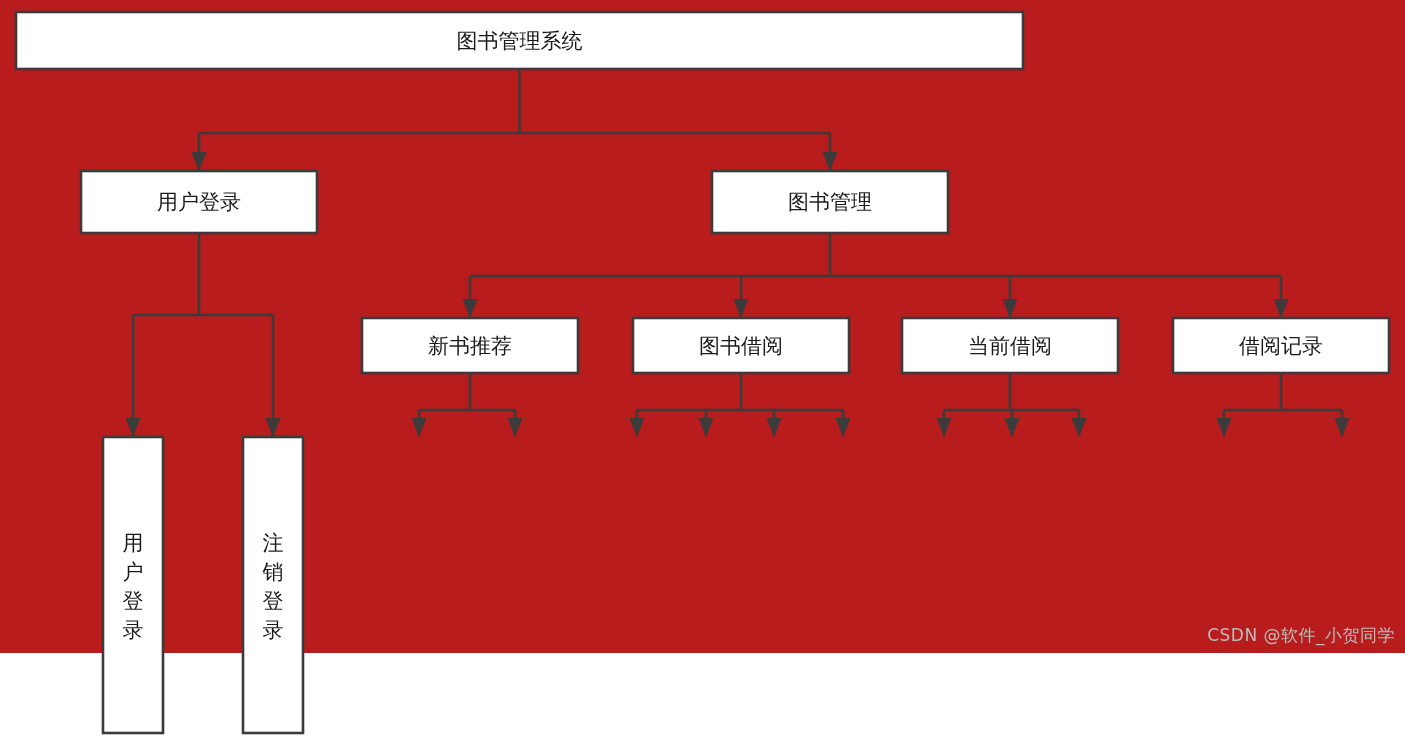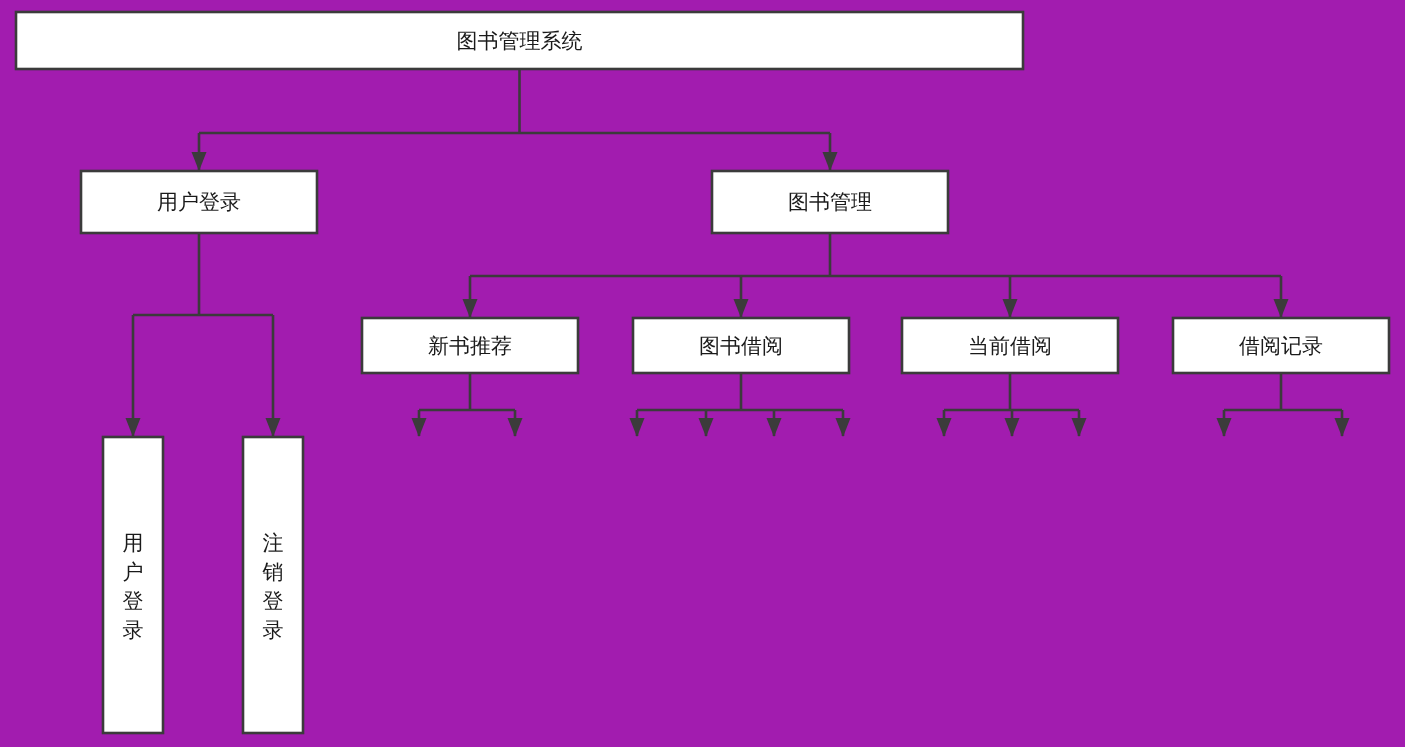--- a/index.html
+++ b/index.html
@@ -9,22 +9,22 @@
   }
   body {
     width: 1405px;
     height: 747px;
     font-family: "DejaVu Sans", "Liberation Sans", sans-serif;
     overflow: hidden;
   }
   #diagram-root {
     position: relative;
     width: 1405px;
-    height: 747px;
-    background: #a21caf;
+    height: 653px;
+    background: #b91c1c;
   }
   svg#tree-svg {
     position: absolute;
     left: 0;
     top: 0;
     width: 1405px;
     height: 747px;
     display: block;
   }
   .node-box {
@@ -158,13 +158,14 @@
         <g>
           <rect x="902" y="318" width="216" height="55" class="node-box"></rect>
           <text x="1010" y="346.5" class="node-label-h">当前借阅</text>
         </g>
         <g>
           <rect x="1173" y="318" width="216" height="55" class="node-box"></rect>
           <text x="1281" y="346.5" class="node-label-h">借阅记录</text>
         </g>
       </g>
   </svg>
+  <div class="watermark">CSDN @软件_小贺同学</div>
 </div>
 
 </body></html>

